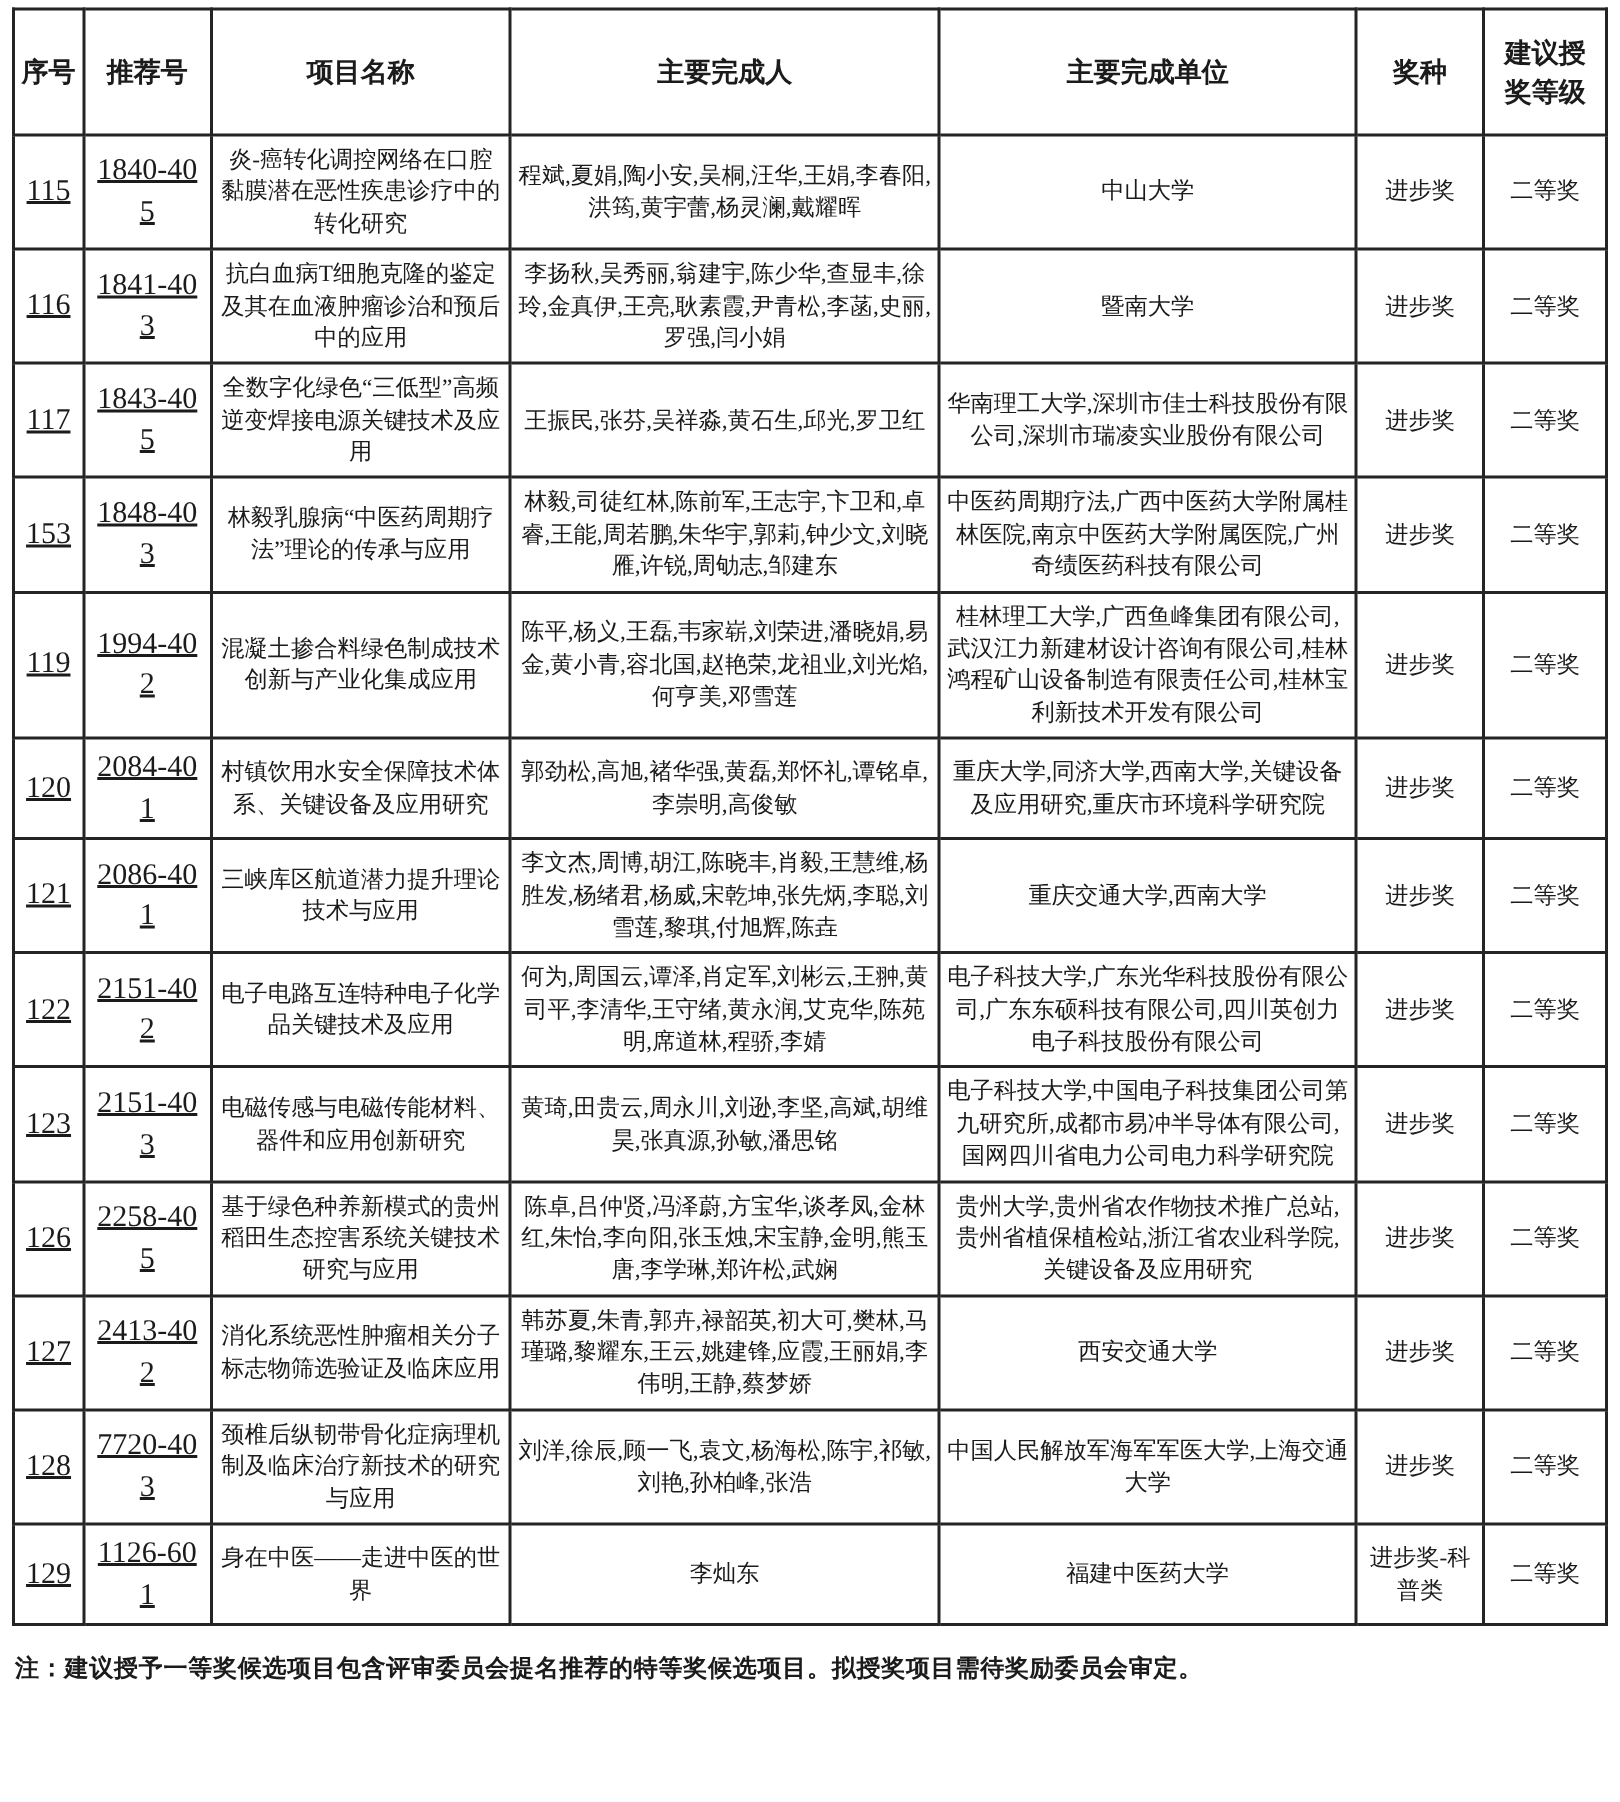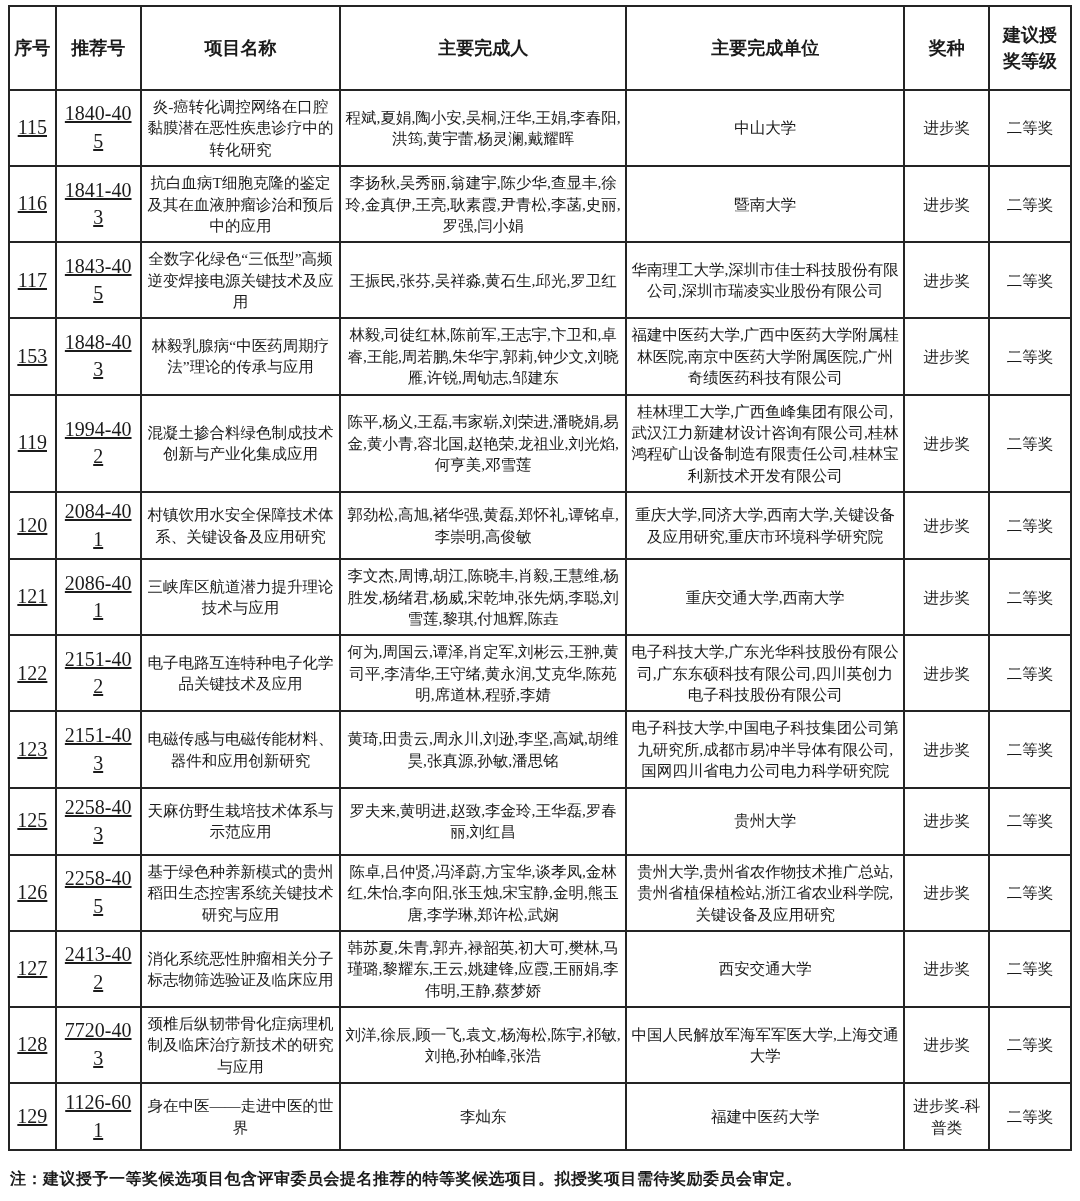--- a/index.html
+++ b/index.html
@@ -102,21 +102,21 @@
           <td class="c3">王振民,张芬,吴祥淼,黄石生,邱光,罗卫红</td>
           <td class="c4">华南理工大学,深圳市佳士科技股份有限公司,深圳市瑞凌实业股份有限公司</td>
           <td class="c5">进步奖</td>
           <td class="c6">二等奖</td>
         </tr>
         <tr>
           <td class="c0">153</td>
           <td class="c1">1848-403</td>
           <td class="c2">林毅乳腺病“中医药周期疗法”理论的传承与应用</td>
           <td class="c3">林毅,司徒红林,陈前军,王志宇,卞卫和,卓睿,王能,周若鹏,朱华宇,郭莉,钟少文,刘晓雁,许锐,周劬志,邹建东</td>
-          <td class="c4">福建中医药大学,广西中医药大学附属桂林医院,南京中医药大学附属医院,广州奇绩医药科技有限公司</td>
+          <td class="c4">中医药周期疗法,广西中医药大学附属桂林医院,南京中医药大学附属医院,广州奇绩医药科技有限公司</td>
           <td class="c5">进步奖</td>
           <td class="c6">二等奖</td>
         </tr>
         <tr>
           <td class="c0">119</td>
           <td class="c1">1994-402</td>
           <td class="c2">混凝土掺合料绿色制成技术创新与产业化集成应用</td>
           <td class="c3">陈平,杨义,王磊,韦家崭,刘荣进,潘晓娟,易金,黄小青,容北国,赵艳荣,龙祖业,刘光焰,何亨美,邓雪莲</td>
           <td class="c4">桂林理工大学,广西鱼峰集团有限公司,武汉江力新建材设计咨询有限公司,桂林鸿程矿山设备制造有限责任公司,桂林宝利新技术开发有限公司</td>
           <td class="c5">进步奖</td>
@@ -148,29 +148,20 @@
           <td class="c4">电子科技大学,广东光华科技股份有限公司,广东东硕科技有限公司,四川英创力电子科技股份有限公司</td>
           <td class="c5">进步奖</td>
           <td class="c6">二等奖</td>
         </tr>
         <tr>
           <td class="c0">123</td>
           <td class="c1">2151-403</td>
           <td class="c2">电磁传感与电磁传能材料、器件和应用创新研究</td>
           <td class="c3">黄琦,田贵云,周永川,刘逊,李坚,高斌,胡维昊,张真源,孙敏,潘思铭</td>
           <td class="c4">电子科技大学,中国电子科技集团公司第九研究所,成都市易冲半导体有限公司,国网四川省电力公司电力科学研究院</td>
-          <td class="c5">进步奖</td>
-          <td class="c6">二等奖</td>
-        </tr>
-        <tr>
-          <td class="c0">125</td>
-          <td class="c1">2258-403</td>
-          <td class="c2">天麻仿野生栽培技术体系与示范应用</td>
-          <td class="c3">罗夫来,黄明进,赵致,李金玲,王华磊,罗春丽,刘红昌</td>
-          <td class="c4">贵州大学</td>
           <td class="c5">进步奖</td>
           <td class="c6">二等奖</td>
         </tr>
         <tr>
           <td class="c0">126</td>
           <td class="c1">2258-405</td>
           <td class="c2">基于绿色种养新模式的贵州稻田生态控害系统关键技术研究与应用</td>
           <td class="c3">陈卓,吕仲贤,冯泽蔚,方宝华,谈孝凤,金林红,朱怡,李向阳,张玉烛,宋宝静,金明,熊玉唐,李学琳,郑许松,武娴</td>
           <td class="c4">贵州大学,贵州省农作物技术推广总站,贵州省植保植检站,浙江省农业科学院,关键设备及应用研究</td>
           <td class="c5">进步奖</td>

